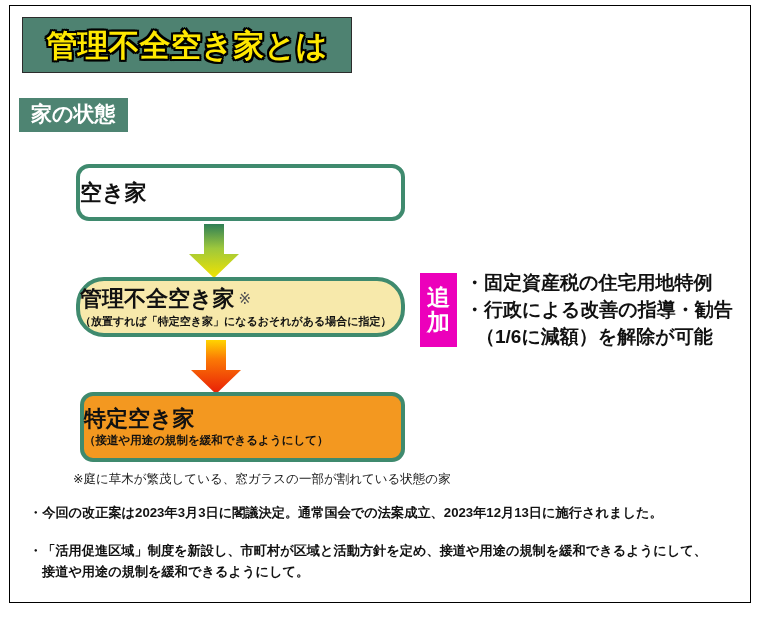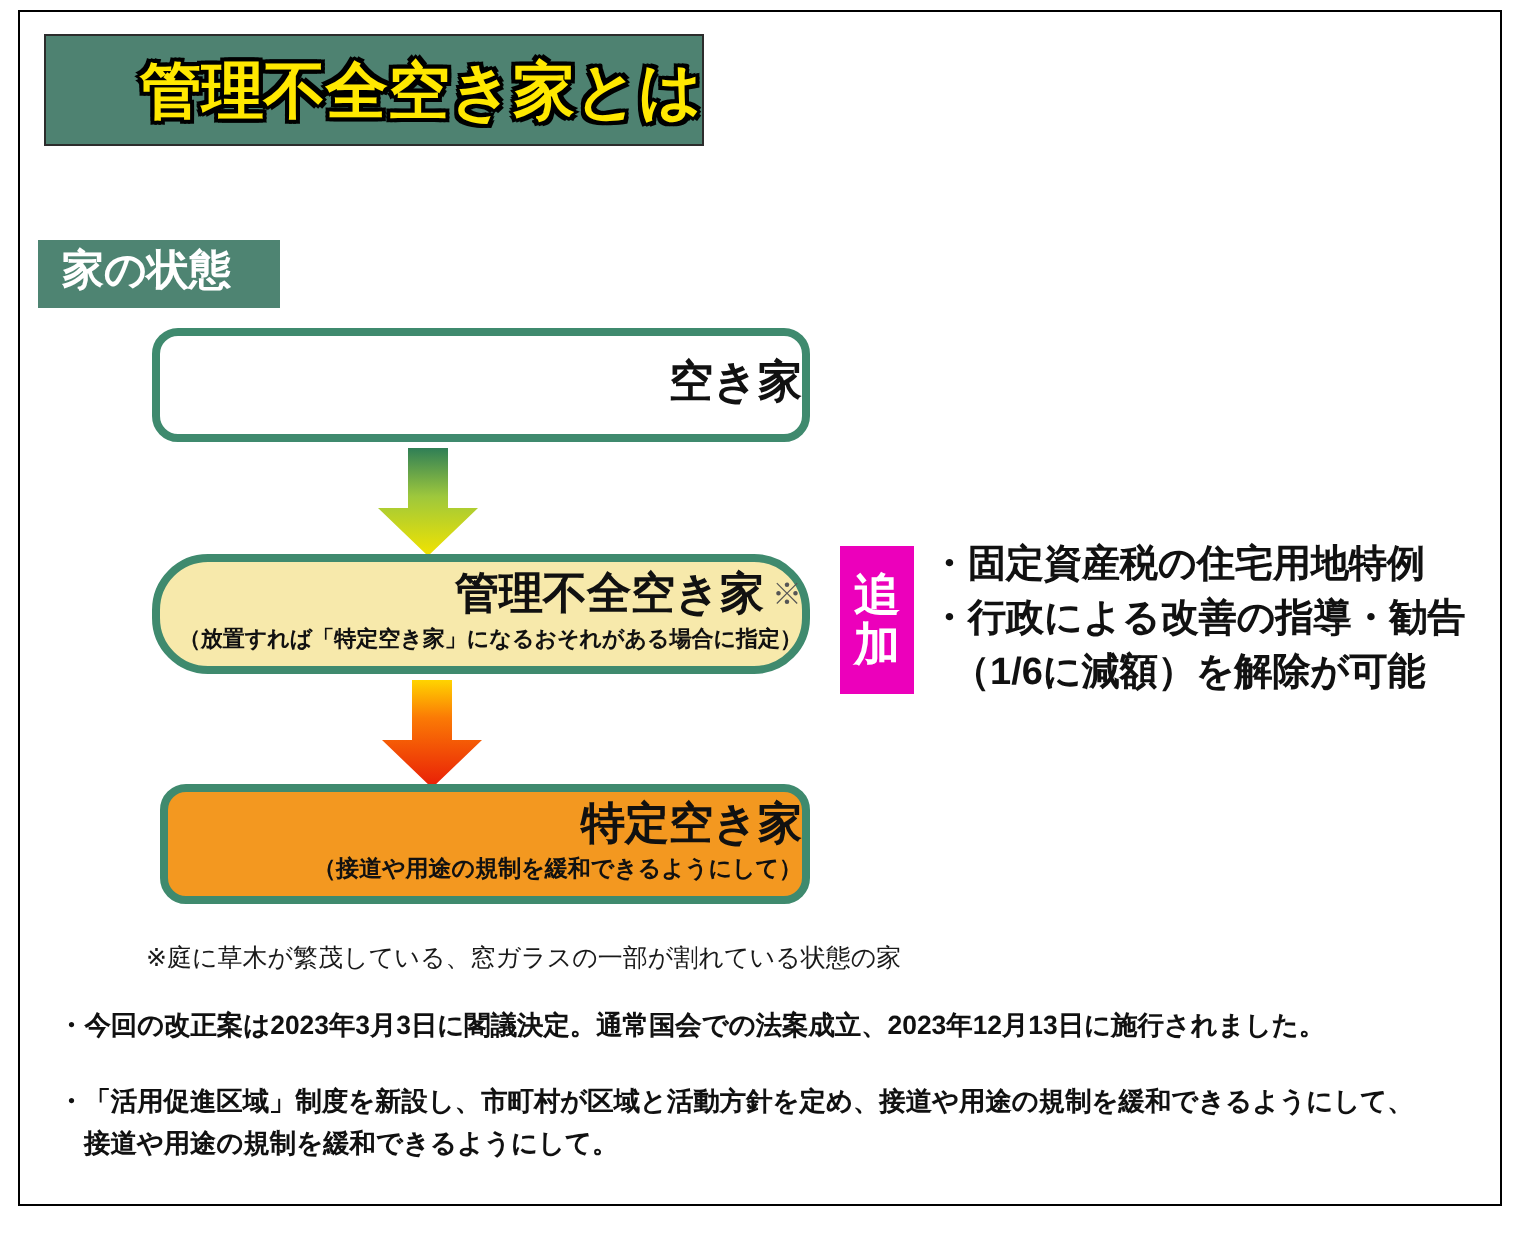--- a/index.html
+++ b/index.html
@@ -33,59 +33,58 @@
     position: absolute;
     left: 12px;
     top: 11px;
     width: 330px;
     height: 56px;
     background: #4e8271;
     border: 1.5px solid #2c2c2c;
     box-sizing: border-box;
     display: flex;
     align-items: center;
-    justify-content: flex-end;
+    justify-content: center;
   }
   #title-text {
     font-size: 31px;
     font-weight: bold;
     color: #ffe800;
     letter-spacing: 0px;
     line-height: 1;
     -webkit-text-stroke: 2.4px #000000;
     paint-order: stroke fill;
     text-shadow:
        2px 2px 0 #000, -2px 2px 0 #000, 2px -2px 0 #000, -2px -2px 0 #000,
        0 2px 0 #000, 0 -2px 0 #000, 2px 0 0 #000, -2px 0 0 #000;
   }
 
   
   #section-label {
     position: absolute;
     left: 9px;
-    top: 114px;
-    padding: 4px 24px 6px 12px;
+    top: 92px;
+    padding: 4px 12px 6px 12px;
     background: #4e8472;
     color: #ffffff;
     font-size: 21px;
     font-weight: bold;
     line-height: 1.15;
   }
 
   
   .flow-box {
     position: absolute;
     box-sizing: border-box;
     border: 4px solid #3f8a6e;
     border-radius: 13px;
     display: flex;
     flex-direction: column;
-    align-items: flex-end;
+    align-items: flex-start;
     justify-content: center;
-    font-family: Liberation Mono, monospace;
   }
   .flow-title {
     font-size: 22px;
     font-weight: bold;
     line-height: 1.15;
     color: #111111;
     white-space: nowrap;
   }
   .flow-title .mark {
     font-size: 15px;
@@ -98,21 +97,21 @@
     font-size: 11.5px;
     font-weight: bold;
     line-height: 1.2;
     color: #111111;
     margin-top: 3px;
     white-space: nowrap;
   }
 
   #box-akiya   { left: 66px;  top: 158px; width: 329px; height: 57px; background: #ffffff; }
   #box-kanri   { left: 66px;  top: 271px; width: 329px; height: 60px; background: #f7e9ab; border-radius: 28px; }
-  #box-tokutei { left: 70px;  top: 386px; width: 325px; height: 60px; background: #f39820; }
+  #box-tokutei { left: 70px;  top: 386px; width: 325px; height: 70px; background: #f39820; }
 
   #box-kanri .flow-sub { font-size: 11px; }
 
   
   .arrow {
     position: absolute;
     width: 56px;
     height: 55px;
   }
   #arrow-1 { left: 176px; top: 218px; }

